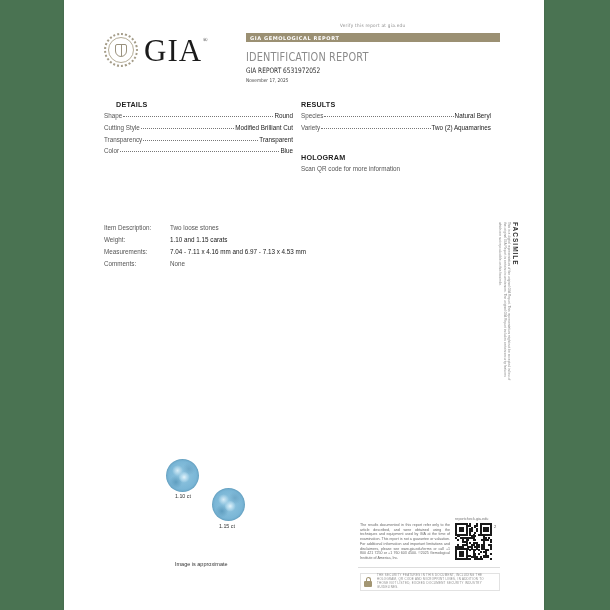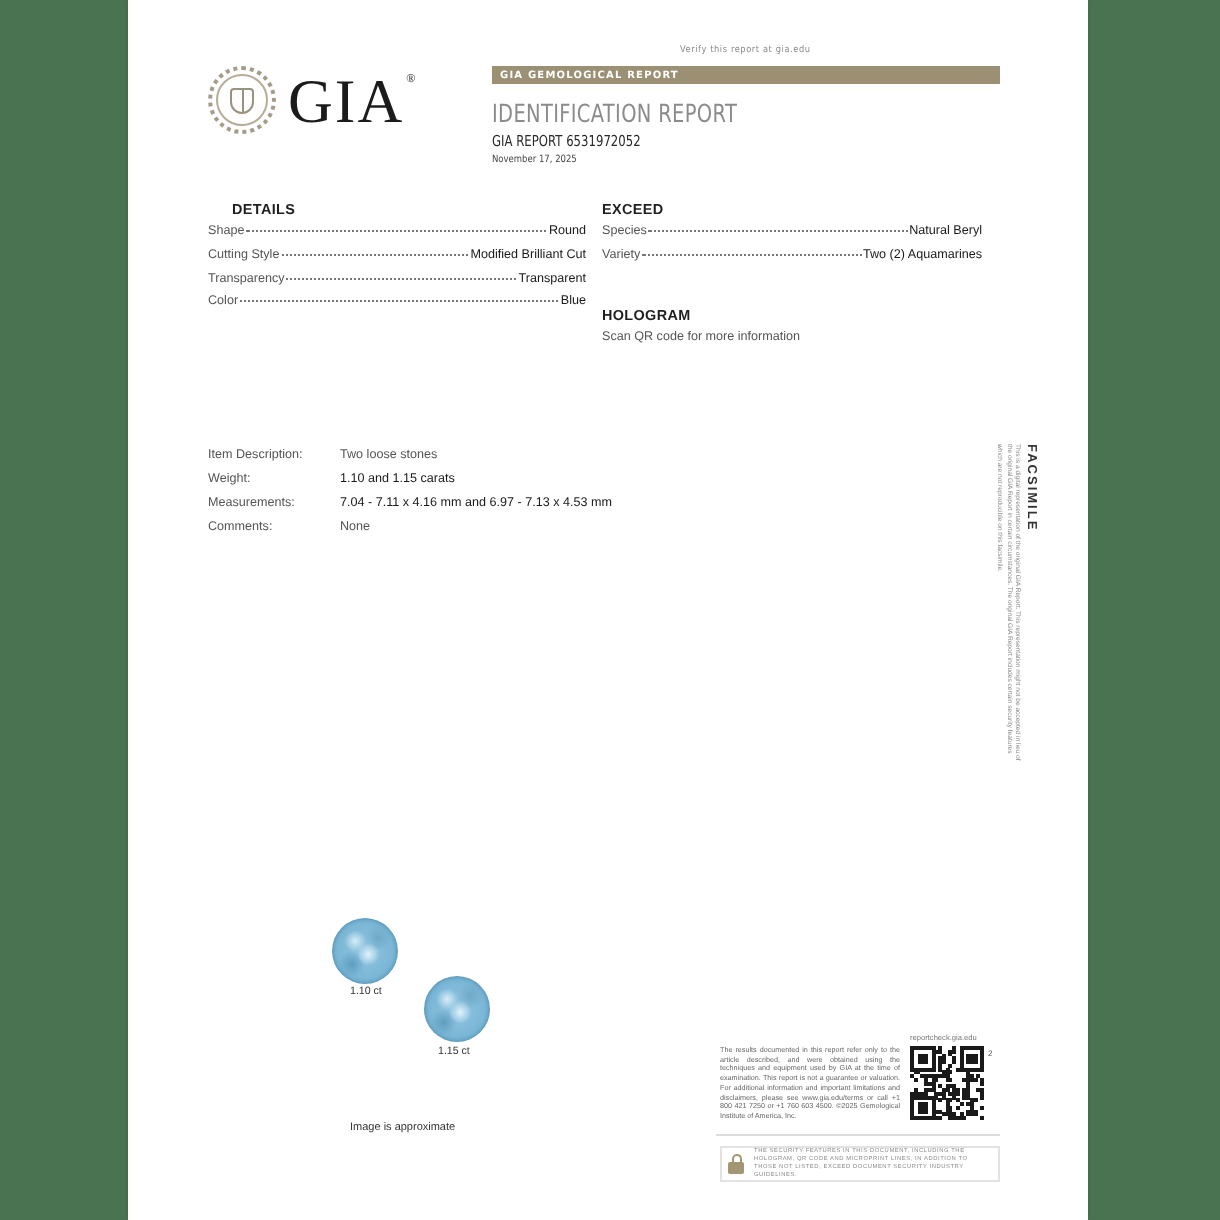--- a/index.html
+++ b/index.html
@@ -103,21 +103,21 @@
   <span class="lbl">Transparency</span>
     <span class="dots"></span>
     <span class="val">Transparent</span>
 </div>
 <div class="row" style="left:104px;top:147px;width:189px;">
   <span class="lbl">Color</span>
     <span class="dots"></span>
     <span class="val">Blue</span>
 </div>
 
-<div class="section-h" style="left:301px;top:100px;">EXCEED</div>
+<div class="section-h" style="left:301px;top:100px;">RESULTS</div>
 <div class="row" style="left:301px;top:112px;width:190px;">
   <span class="lbl">Species</span>
     <span class="dots"></span>
     <span class="val">Natural Beryl</span>
 </div>
 <div class="row" style="left:301px;top:124px;width:190px;">
   <span class="lbl">Variety</span>
     <span class="dots"></span>
     <span class="val">Two (2) Aquamarines</span>
 </div>

